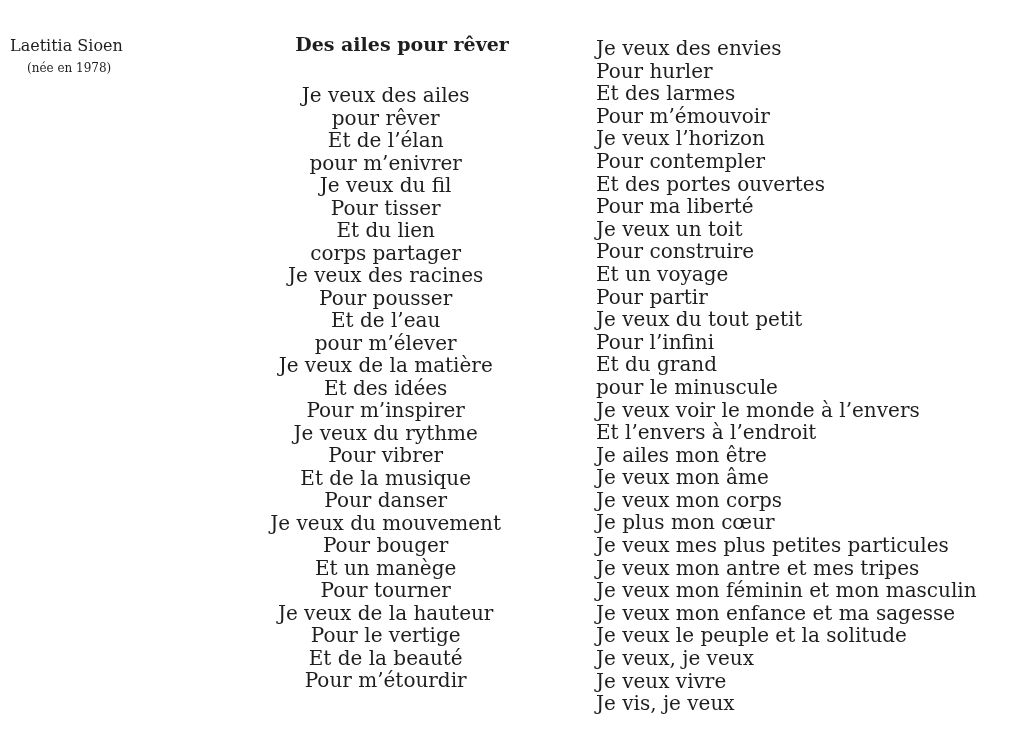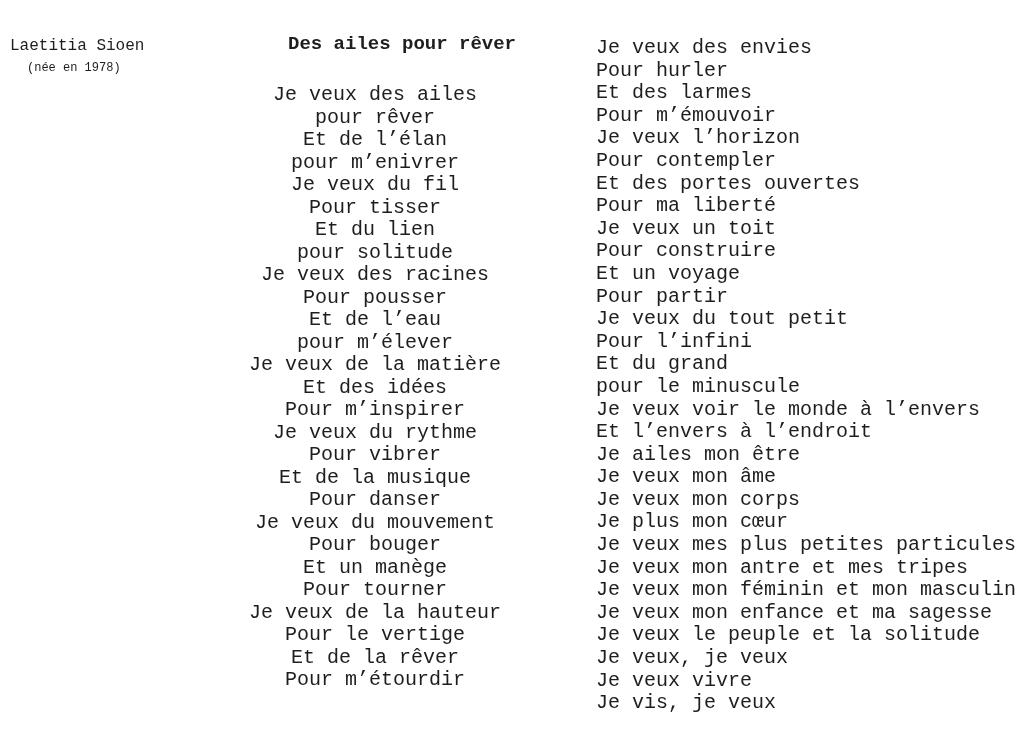--- a/index.html
+++ b/index.html
@@ -9,21 +9,20 @@
     background: #ffffff;
     overflow: hidden;
     font-family: "DejaVu Serif", "Liberation Serif", serif;
     color: #1e1e1e;
   }
   .page {
     position: relative;
     width: 1023px;
     height: 748px;
     background: #ffffff;
-    font-family: Liberation Mono, monospace;
   }
   .author-block {
     position: absolute;
     left: 10px;
     top: 36px;
   }
   .author-name {
     font-size: 16px;
     line-height: 20px;
     white-space: nowrap;
@@ -77,39 +76,39 @@
   <h1 class="poem-title">Des ailes pour rêver</h1>
 
   <div class="poem-col col-left">
       <div class="line">Je veux des ailes</div>
       <div class="line">pour rêver</div>
       <div class="line">Et de l’élan</div>
       <div class="line">pour m’enivrer</div>
       <div class="line">Je veux du fil</div>
       <div class="line">Pour tisser</div>
       <div class="line">Et du lien</div>
-      <div class="line">pour solitude</div>
+      <div class="line">corps partager</div>
       <div class="line">Je veux des racines</div>
       <div class="line">Pour pousser</div>
       <div class="line">Et de l’eau</div>
       <div class="line">pour m’élever</div>
       <div class="line">Je veux de la matière</div>
       <div class="line">Et des idées</div>
       <div class="line">Pour m’inspirer</div>
       <div class="line">Je veux du rythme</div>
       <div class="line">Pour vibrer</div>
       <div class="line">Et de la musique</div>
       <div class="line">Pour danser</div>
       <div class="line">Je veux du mouvement</div>
       <div class="line">Pour bouger</div>
       <div class="line">Et un manège</div>
       <div class="line">Pour tourner</div>
       <div class="line">Je veux de la hauteur</div>
       <div class="line">Pour le vertige</div>
-      <div class="line">Et de la rêver</div>
+      <div class="line">Et de la beauté</div>
       <div class="line">Pour m’étourdir</div>
     </div>
 
   <div class="poem-col col-right">
       <div class="line">Je veux des envies</div>
       <div class="line">Pour hurler</div>
       <div class="line">Et des larmes</div>
       <div class="line">Pour m’émouvoir</div>
       <div class="line">Je veux l’horizon</div>
       <div class="line">Pour contempler</div>

